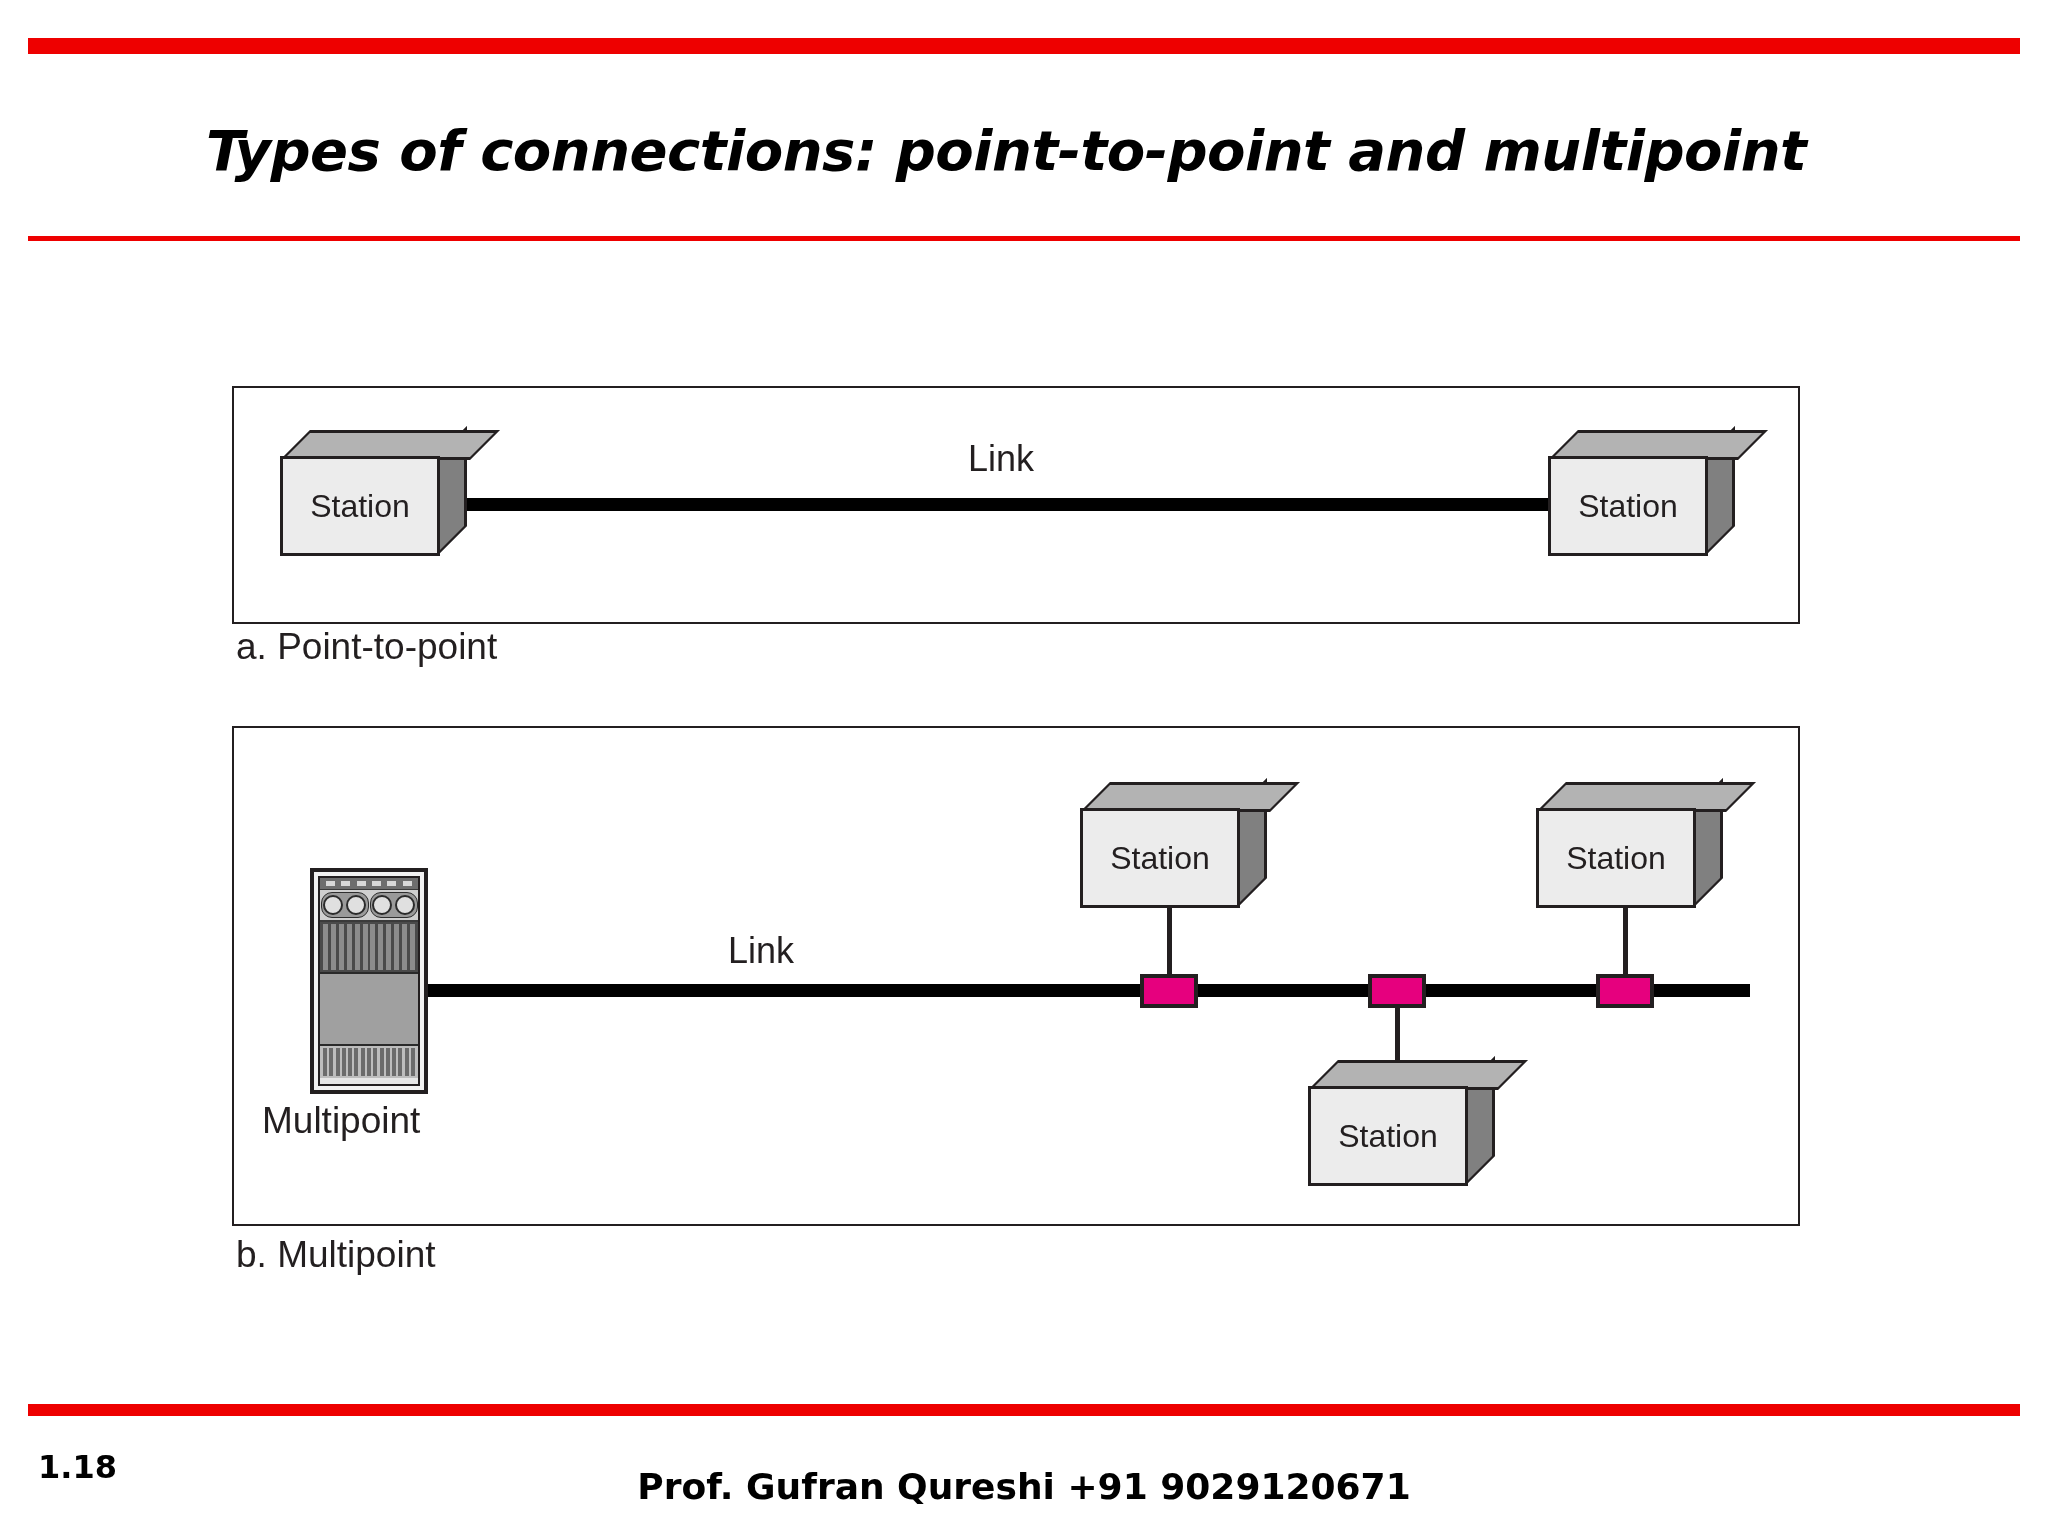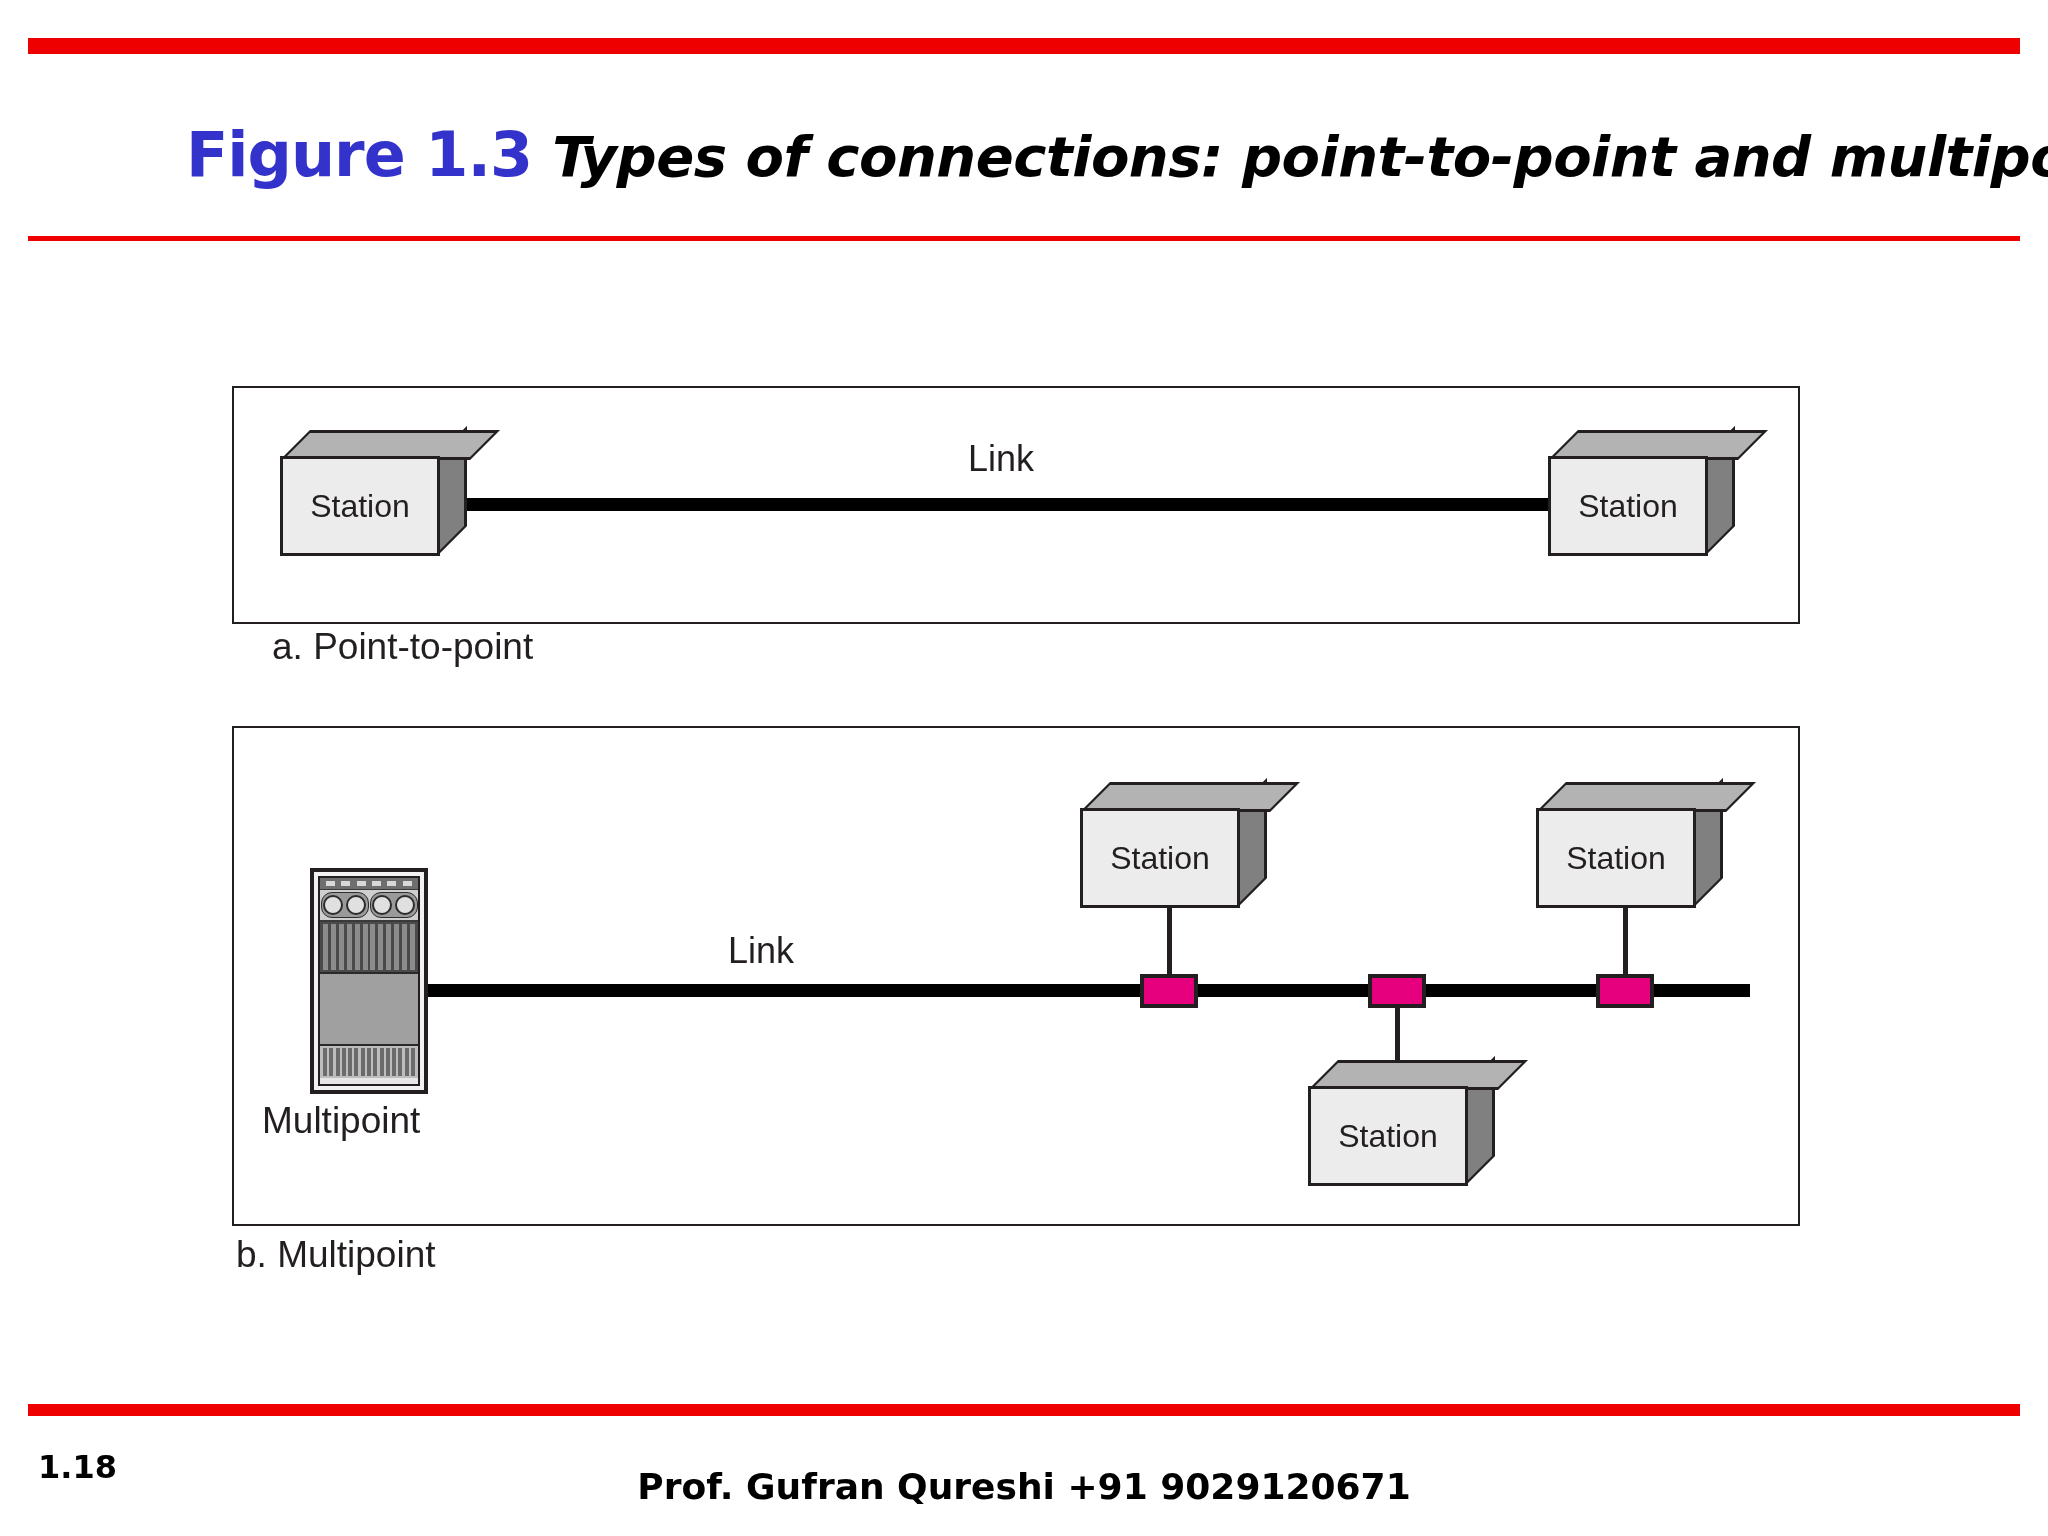--- a/index.html
+++ b/index.html
@@ -68,21 +68,21 @@
   #panel-a { left: 232px; top: 386px;  width: 1568px; height: 238px; }
   #panel-b { left: 232px; top: 726px;  width: 1568px; height: 500px; }
 
   .panel-caption {
     position: absolute;
     font-size: 37px;
     color: #231f20;
     font-family: "Liberation Sans", sans-serif;
     white-space: nowrap;
   }
-  #caption-a { left: 236px; top: 626px; margin-left: 36px; }
+  #caption-a { left: 236px; top: 626px; }
   #caption-b { left: 236px; top: 1234px; }
 
   
   .link-label {
     position: absolute;
     font-size: 36px;
     color: #231f20;
     font-family: "Liberation Sans", sans-serif;
     white-space: nowrap;
   }
@@ -285,21 +285,20 @@
   }
 </style>
 </head>
 <body>
 
 <div class="rule rule-top"></div>
 <div class="rule rule-under"></div>
 <div class="rule rule-bottom"></div>
 
 <div class="title-row">
-  <span class="title-figure">Figure 1.3</span>
   <span class="title-text">Types of connections: point-to-point and multipoint</span>
 </div>
 
 <div id="figure-area">
 
   <div class="panel" id="panel-a"></div>
 
   <div class="cable-h" style="left:452px; top:498px; width:1098px;"></div>
 
   <div class="station" style="left:280px; top:430px;">

